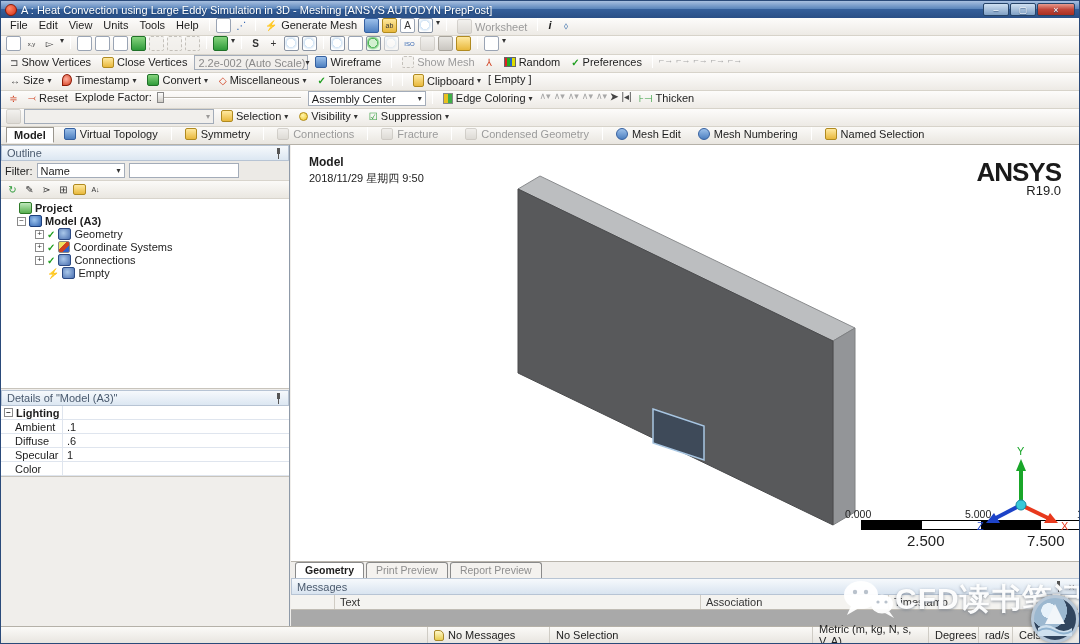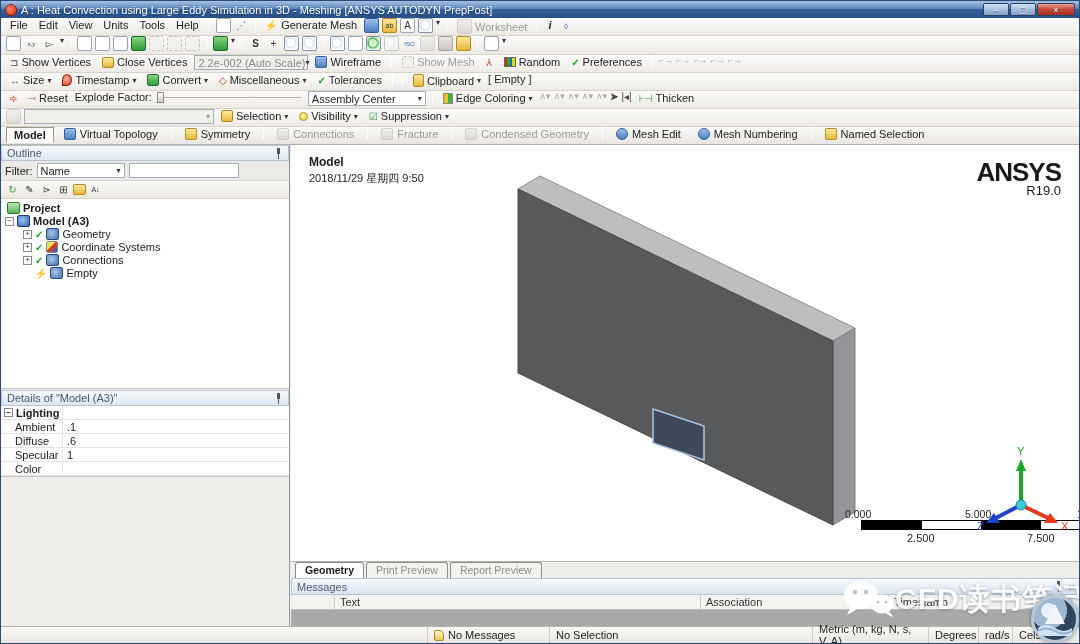--- a/index.html
+++ b/index.html
@@ -56,21 +56,21 @@
   .ctab{display:inline-flex;align-items:center;gap:4px;padding:1px 7px;flex:none}
   .ctab.first{background:#fff;border:1px solid #9a968e;border-bottom:1px solid #fff;font-weight:bold}
   
   .leftpane{position:absolute;left:0;top:144px;width:289px;bottom:17px;background:#f0eeeb;border-right:1px solid #8f9aa8}
   .phead{height:16px;background:linear-gradient(#f6f9fc,#dce7f2);border:1px solid #b7c4d4;
          display:flex;align-items:center;padding:0 5px;color:#4a5a6e}
   .phead .ptitle{flex:1}
   .filterrow{height:20px;display:flex;align-items:center;gap:4px;padding:0 4px;background:#eceae6;border-bottom:1px solid #d8d4cc}
   .minibar{height:18px;display:flex;align-items:center;gap:2px;padding:0 4px;background:linear-gradient(#fbfaf8,#eae7e1);border-bottom:1px solid #d8d4cc}
   .treearea{background:#fff;height:190px;border-bottom:1px solid #c8c4bc;padding:3px 0;overflow:hidden}
-  .trow{display:flex;align-items:center;gap:3px;height:12px;margin:0 0 1px 0}
+  .trow{display:flex;align-items:center;gap:3px;height:12px;margin:0 0 1px 12px}
   .trow .lbl{white-space:nowrap}
   .bold{font-weight:bold}
   .exp{width:9px;height:9px;border:1px solid #8a8a8a;background:#fff;display:inline-flex;align-items:center;justify-content:center;
        font-size:8px;line-height:1;flex:none;color:#333}
   .tic{width:13px;height:12px;border-radius:2px;flex:none;display:inline-flex;align-items:center;justify-content:center;font-size:9px}
   .tic.proj{background:linear-gradient(#bfe8bc,#58b050);border:1px solid #2e7a28}
   .tic.model{background:radial-gradient(circle at 40% 40%,#9cc4ee,#2f62b0);border:1px solid #1c3f7c}
   .tic.geo{background:radial-gradient(circle at 40% 40%,#aac8ea,#4a6fb0);border:1px solid #2c4a84}
   .tic.axes{background:linear-gradient(135deg,#f0e060 0 40%,#d04020 40% 70%,#3060c8 70%);border:1px solid #888;width:12px}
   .chk{color:#1e9e1e;font-size:10px;font-weight:bold;flex:none}
@@ -89,21 +89,21 @@
   .brand .bn{font-size:26px;font-weight:bold;letter-spacing:-1px;line-height:22px}
   .brand .bv{font-size:13px}
   .slabsvg{position:absolute;left:0;top:0}
   .ruler{position:absolute;left:540px;top:363px;width:320px}
   .ruler .toplabels{position:relative;height:12px}
   .ruler .toplabels span{position:absolute;font-size:10.5px}
   .ruler .bar{position:relative;left:30px;width:240px;height:10px;border:1px solid #000;display:flex;background:#fff}
   .ruler .bar i{flex:1}
   .ruler .bar i:nth-child(odd){background:#000}
   .ruler .botlabels{position:relative;height:12px;margin-top:2px}
-  .ruler .botlabels span{position:absolute;font-size:11px}
+  .ruler .botlabels span{position:absolute;font-size:15px}
   .triad{position:absolute;left:685px;top:300px}
   
   .tabstrip{position:absolute;left:290px;top:560px;width:790px;height:17px;background:#f0eeeb;
             border-top:1px solid #b8b4ac;display:flex;align-items:flex-end;padding-left:4px;gap:2px}
   .vtab{border:1px solid #8a8a8a;border-bottom:none;background:#fff;padding:1px 9px 2px;font-size:10.5px;
         border-radius:3px 3px 0 0}
   .vtab.active{font-weight:bold}
   .vtab.inactive{color:#8e8e8e;background:#f4f2ef}
   
   .messages{position:absolute;left:290px;top:577px;width:790px;height:50px}

